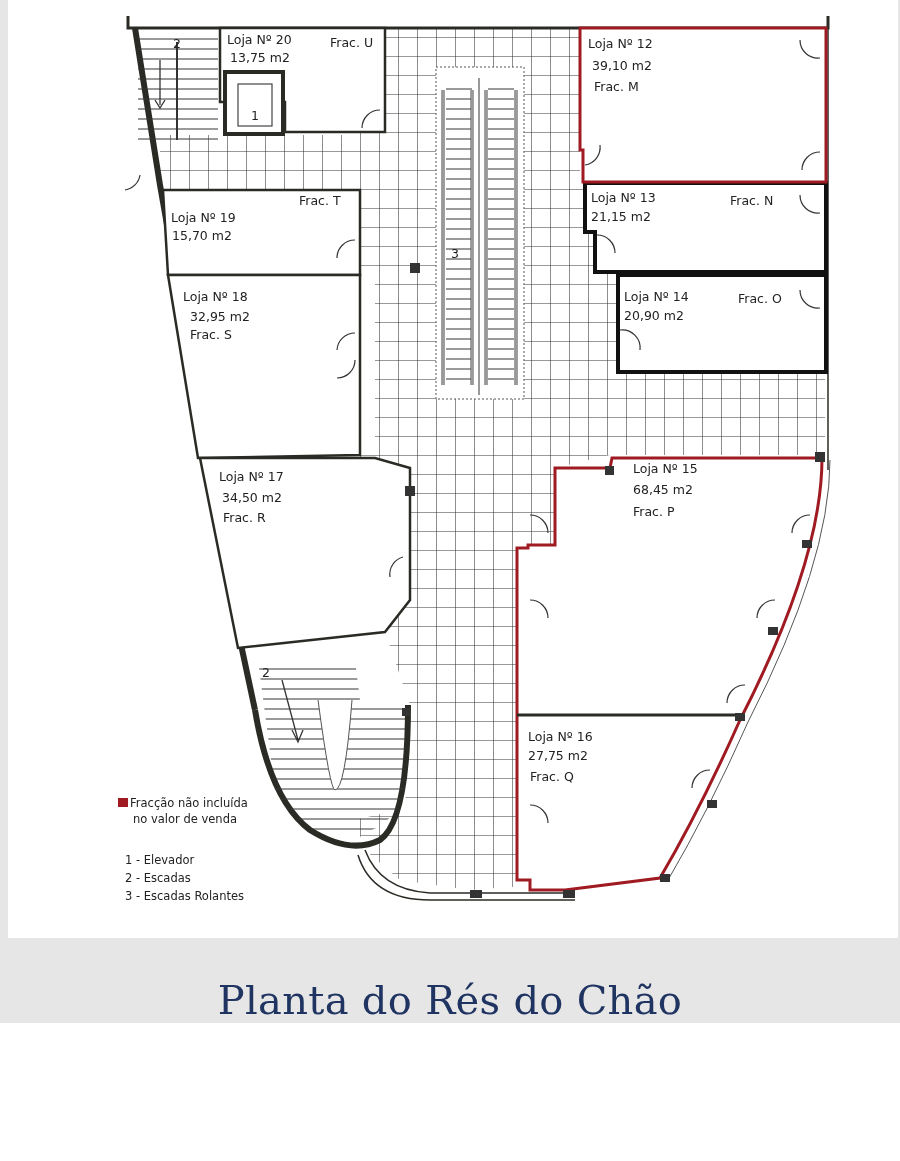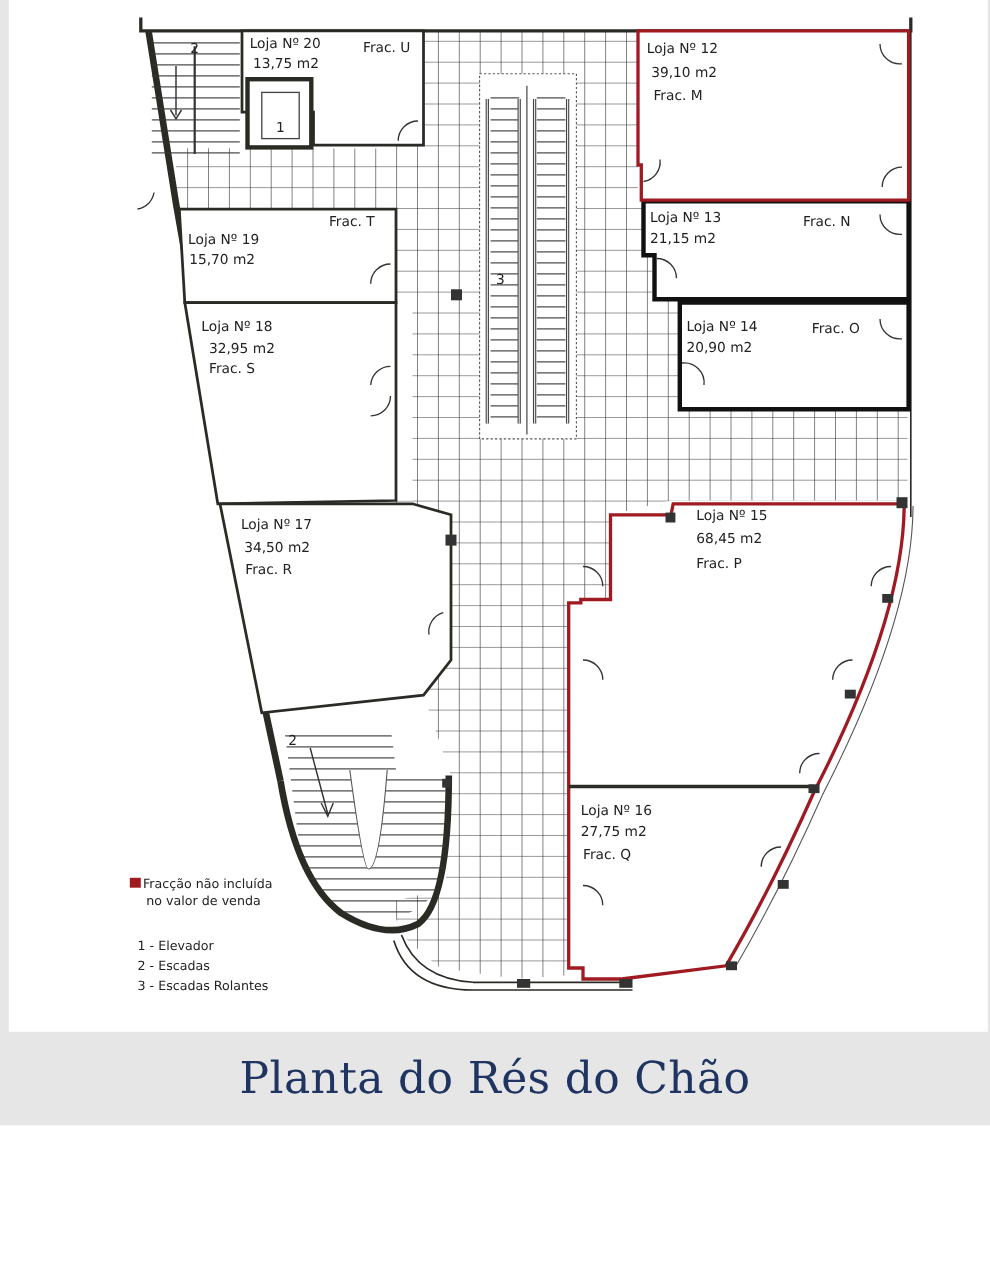--- a/index.html
+++ b/index.html
@@ -1,19 +1,19 @@
 <!DOCTYPE html>
 <html><head>
 <meta charset="utf-8">
 <style>
   html,body{margin:0;padding:0;background:#fff;}
   body{width:900px;height:1161px;position:relative;overflow:hidden;font-family:"DejaVu Sans",sans-serif;}
   .frame{position:absolute;left:0;top:0;width:900px;height:1023px;background:#e6e6e6;}
   .plan{position:absolute;left:8px;top:0;width:890px;height:938px;background:#fff;}
-  .caption{position:absolute;left:0;top:938px;width:900px;height:85px;display:flex;align-items:center;justify-content:center;}
+  .caption{position:absolute;left:0;top:938px;width:900px;height:85px;display:flex;align-items:flex-end;justify-content:center;}
   .caption span{font-family:"DejaVu Serif","Liberation Serif",serif;font-size:40px;color:#1f3461;letter-spacing:0.3px;}
   svg{position:absolute;left:0;top:0;}
   .lbl{font-family:"DejaVu Sans",sans-serif;font-size:12.5px;fill:#222;}
   .leg{font-family:"DejaVu Sans",sans-serif;font-size:11.5px;fill:#222;}
 </style>
 </head>
 <body>
 
 <div class="frame"></div>
 <div class="plan"></div>

